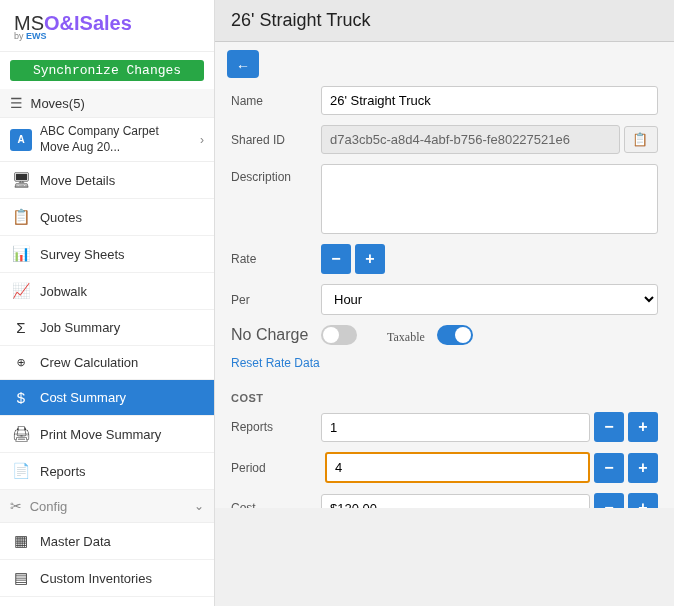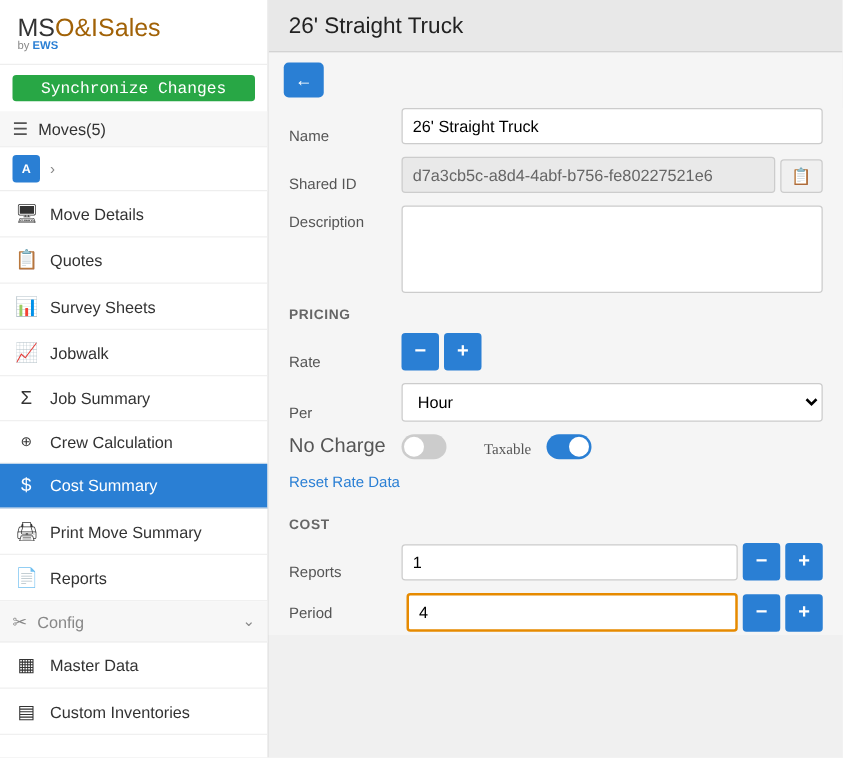--- a/index.html
+++ b/index.html
@@ -19,21 +19,21 @@
 
     .logo-area {
       padding: 12px 14px 10px;
       border-bottom: 1px solid #eee;
     }
     .logo-text {
       font-size: 20px;
       font-weight: 300;
       color: #333;
     }
-    .logo-text strong { font-weight: 400; color: #a16207; }
+    .logo-text strong { font-weight: 700; color: #8b5cf6; }
     .logo-ews {
       font-size: 9px;
       color: #2a7fd4;
       display: block;
       margin-top: -4px;
       padding-right: 2px;
     }
     .logo-by { font-size: 9px; color: #888; }
 
     .sync-btn {
@@ -151,21 +151,21 @@
 
     .form-area {
       flex: 1;
       overflow-y: auto;
       padding: 0 16px 16px;
       background: #f5f5f5;
     }
 
     .form-row {
       display: flex;
-      align-items: flex-end;
+      align-items: center;
       margin-bottom: 10px;
     }
     .form-label {
       width: 90px;
       min-width: 90px;
       font-size: 12px;
       color: #555;
     }
     .form-control {
       flex: 1;
@@ -295,20 +295,21 @@
 
   <button class="sync-btn">Synchronize Changes</button>
 
   <div class="moves-header">
     <span class="moves-icon">☰</span>
     <span class="moves-label">Moves(5)</span>
   </div>
 
   <div class="company-row">
     <div class="company-icon">A</div>
+    <span class="company-text">ABC Company Carpet<br>Move Aug 20...</span>
     <span class="company-chevron">›</span>
   </div>
 
   <div class="nav-item">
     <span class="nav-icon">🖥</span>
     <span class="nav-label">Move Details</span>
   </div>
   <div class="nav-item">
     <span class="nav-icon">📋</span>
     <span class="nav-label">Quotes</span>
@@ -382,21 +383,20 @@
       <button class="copy-btn">📋</button>
     </div>
 
     
     <div class="form-row" style="align-items:flex-start;">
       <span class="form-label" style="margin-top:6px;">Description</span>
       <textarea class="form-textarea" style=""></textarea>
     </div>
 
     
-    <div class="section-title">PRICING</div>
 
     
     <div class="form-row">
       <span class="form-label">Rate</span>
       <div class="input-with-btns">
         <button class="pm-btn minus">−</button>
         <button class="pm-btn plus">+</button>
       </div>
     </div>
 

